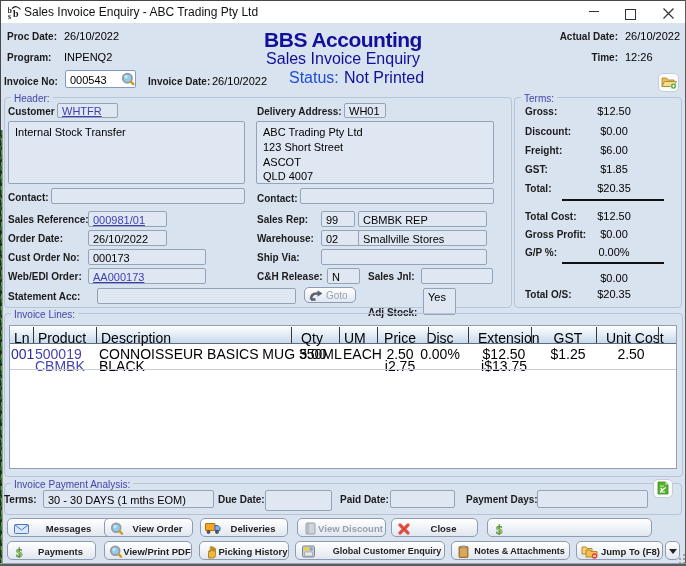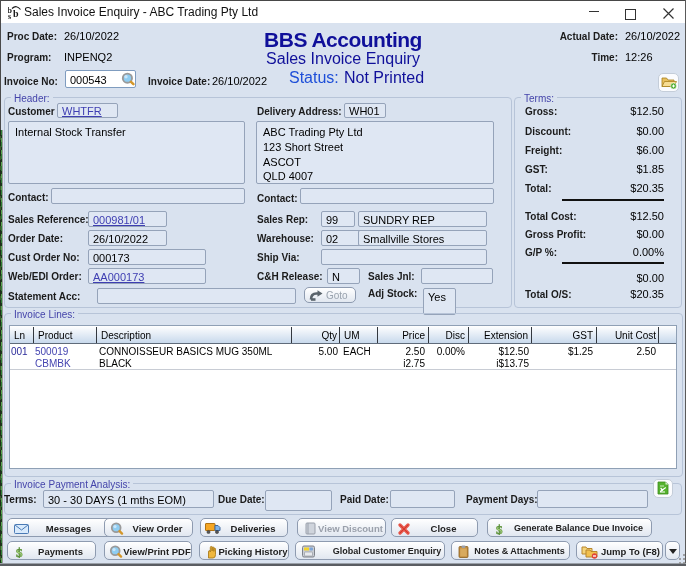--- a/index.html
+++ b/index.html
@@ -4,22 +4,22 @@
 body{width:686px;height:566px;position:relative;overflow:hidden;background:#d9e2ef;font-family:"Liberation Sans",sans-serif}
 .abs{position:absolute}
 .lbl{position:absolute;font-weight:bold;font-size:10px;color:#1b1b1b;white-space:nowrap}
 .val{position:absolute;font-size:11px;color:#000;white-space:nowrap}
 .box{position:absolute;background:#dfe7f3;border:1px solid #95a3b9;border-radius:2px;box-sizing:border-box;font-size:11px;color:#000;padding:2px 4px;white-space:nowrap;overflow:hidden}
 .link{color:#3e3eb2;text-decoration:underline}
 .fs{position:absolute;border:1px solid #b7c4d8;border-radius:4px}
 .lg{position:absolute;top:-5px;left:6px;background:#d9e2ef;padding:0 3px;font-size:10px;color:#4444aa;white-space:nowrap}
 .btn{position:absolute;border:1px solid #8e9bb0;border-radius:5px;background:linear-gradient(#ffffff,#e1e7f0);box-sizing:border-box;font-size:9.5px;font-weight:bold;color:#222}
 .btn .t{position:absolute;left:0;right:0;top:4px;text-align:center;padding-left:18px;white-space:nowrap}
-.r{text-align:right}
-.cell{position:absolute;font-size:10px;white-space:nowrap}
+.r{text-align:center}
+.cell{position:absolute;font-size:14px;white-space:nowrap}
 </style></head>
 <body>
 
 <div class="abs" style="left:0;top:0;width:686px;height:23px;background:#fff;border-top:1px solid #474747;box-sizing:border-box"></div>
 <div class="abs" style="left:24px;top:5px;font-size:12px;color:#111;white-space:nowrap">Sales Invoice Enquiry - ABC Trading Pty Ltd</div>
 
 <svg class="abs" style="left:8px;top:4px" width="14" height="15" viewBox="0 0 14 15">
  <text x="-1" y="9" font-family="Liberation Serif" font-size="9" font-weight="bold" fill="#1a1a1a">b</text>
  <text x="0" y="15" font-family="Liberation Serif" font-size="8" font-weight="bold" fill="#1a1a1a">s</text>
  <text x="5" y="13" font-family="Liberation Serif" font-size="10" font-weight="bold" fill="#1a1a1a">b</text>
@@ -88,21 +88,21 @@
 <div class="lbl" style="left:257px;top:106px">Delivery Address:</div>
 <div class="box" style="left:344px;top:103px;width:42px;height:15px;padding-top:1px">WH01</div>
 <div class="box" style="left:256px;top:121px;width:238px;height:63px;padding:3px 6px;line-height:14.8px">ABC Trading Pty Ltd<br>123 Short Street<br>ASCOT<br>QLD 4007</div>
 <div class="lbl" style="left:257px;top:193px">Contact:</div>
 <div class="box" style="left:300px;top:188px;width:194px;height:16px"></div>
 
 <div class="lbl" style="left:8px;top:214px">Sales Reference:</div>
 <div class="box" style="left:88px;top:211px;width:79px;height:16px"><span class="link">000981/01</span></div>
 <div class="lbl" style="left:257px;top:214px">Sales Rep:</div>
 <div class="box" style="left:321px;top:211px;width:34px;height:16px">99</div>
-<div class="box" style="left:358px;top:211px;width:129px;height:16px">SUNDRY REP</div>
+<div class="box" style="left:358px;top:211px;width:129px;height:16px">CBMBK REP</div>
 
 <div class="lbl" style="left:8px;top:233px">Order Date:</div>
 <div class="box" style="left:88px;top:230px;width:79px;height:16px">26/10/2022</div>
 <div class="lbl" style="left:257px;top:233px">Warehouse:</div>
 <div class="box" style="left:321px;top:230px;width:46px;height:16px">02</div>
 <div class="box" style="left:358px;top:230px;width:129px;height:16px">Smallville Stores</div>
 
 <div class="lbl" style="left:8px;top:252px">Cust Order No:</div>
 <div class="box" style="left:88px;top:249px;width:118px;height:16px">000173</div>
 <div class="lbl" style="left:257px;top:252px">Ship Via:</div>
@@ -118,21 +118,21 @@
 <div class="lbl" style="left:8px;top:291px">Statement Acc:</div>
 <div class="box" style="left:97px;top:288px;width:199px;height:16px"></div>
 <div class="btn" style="left:304px;top:287px;width:52px;height:16px;color:#9aa3af;font-weight:normal">
  <svg class="abs" style="left:4px;top:2px" width="15" height="11" viewBox="0 0 15 11">
       <path d="M2 9.5 Q2 3.5 7.5 3.5 L9 3.5" fill="none" stroke="#5a646c" stroke-width="2.6"></path>
       <path d="M8.5 0.2 L13.5 3.5 L8.5 6.8 Z" fill="#5a646c"></path>
       <path d="M2 9.5 L6.5 9.5" stroke="#5a646c" stroke-width="2.6"></path>
     </svg>
  <span style="position:absolute;left:21px;top:2px;font-size:10px">Goto</span>
 </div>
-<div class="lbl" style="left:368px;top:288px">Adj Stock:</div>
+<div class="lbl" style="left:368px;top:307px">Adj Stock:</div>
 <div class="box" style="left:423px;top:288px;width:33px;height:27px">Yes</div>
 
 <div class="lbl" style="left:525px;top:106px">Gross:</div>
 <div class="val r" style="left:564px;top:105px;width:100px">$12.50</div>
 <div class="lbl" style="left:525px;top:126px">Discount:</div>
 <div class="val r" style="left:564px;top:125px;width:100px">$0.00</div>
 <div class="lbl" style="left:525px;top:145px">Freight:</div>
 <div class="val r" style="left:564px;top:144px;width:100px">$6.00</div>
 <div class="lbl" style="left:525px;top:164px">GST:</div>
 <div class="val r" style="left:564px;top:163px;width:100px">$1.85</div>
@@ -246,21 +246,20 @@
     </svg>
 </div>
 <div class="btn" style="left:391px;top:518px;width:87px;height:19px">
     <span class="t">Close</span>
  <svg class="abs" style="left:6px;top:4px" width="12" height="12" viewBox="0 0 12 12">
       <path d="M2 2 L10 10 M10 2 L2 10" stroke="#e8564a" stroke-width="3.2" stroke-linecap="round"></path>
       <path d="M2 2 L10 10 M10 2 L2 10" stroke="#d03a2e" stroke-width="1" stroke-linecap="round"></path>
     </svg>
 </div>
 <div class="btn" style="left:487px;top:518px;width:165px;height:19px">
-    <span class="t" style="font-size:9px">Generate Balance Due Invoice</span>
  <svg class="abs" style="left:8px;top:3px" width="11" height="13" viewBox="0 0 11 13">
       <text x="0" y="11.5" font-family="Liberation Serif" font-size="13" font-weight="bold" fill="#a8d47a" stroke="#5a8f3a" stroke-width="0.6">$</text>
     </svg>
 </div>
 
 <div class="btn" style="left:7px;top:541px;width:89px;height:19px">
     <span class="t">Payments</span>
  <svg class="abs" style="left:8px;top:3px" width="11" height="13" viewBox="0 0 11 13">
       <text x="0" y="11.5" font-family="Liberation Serif" font-size="13" font-weight="bold" fill="#a8d47a" stroke="#5a8f3a" stroke-width="0.6">$</text>
     </svg>

